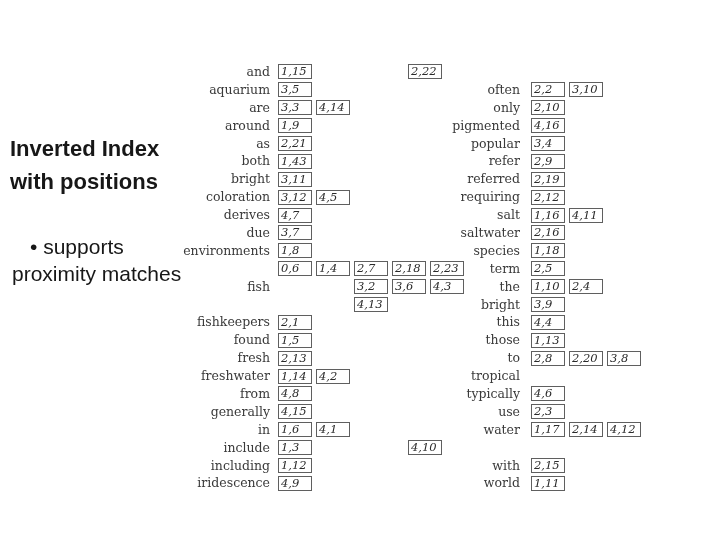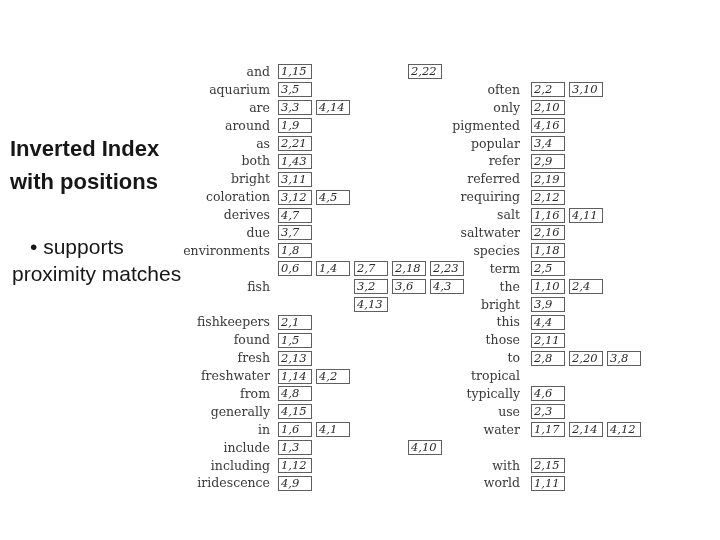--- a/index.html
+++ b/index.html
@@ -395,21 +395,21 @@
         <div class="rows">
           <div class="prow">
             <div class="pbox">4,4</div>
           </div>
         </div>
       </div>
       <div class="entry">
         <div class="term">those</div>
         <div class="rows">
           <div class="prow">
-            <div class="pbox">2,11</div>
+            <div class="pbox">1,13</div>
           </div>
         </div>
       </div>
       <div class="entry">
         <div class="term">to</div>
         <div class="rows">
           <div class="prow">
             <div class="pbox">2,8</div>
             <div class="pbox">2,20</div>
             <div class="pbox">3,8</div>

